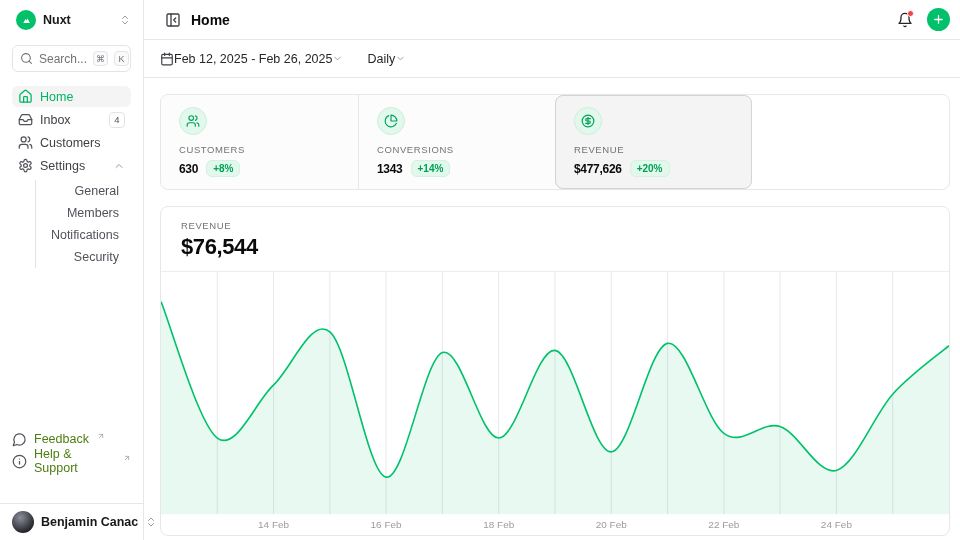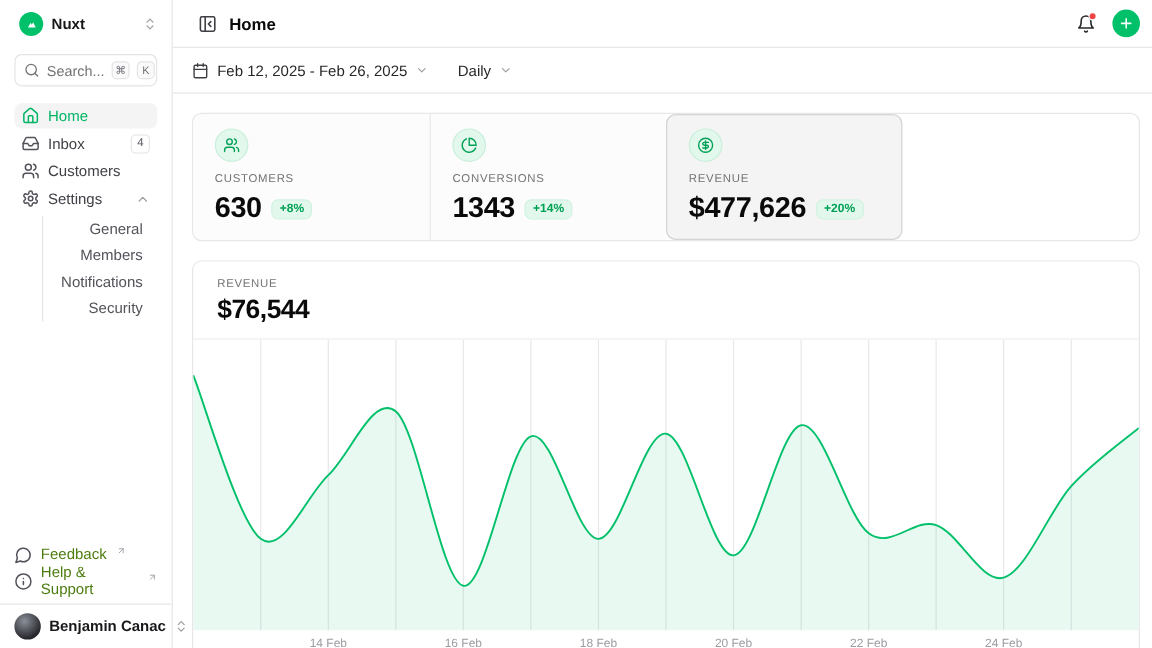--- a/index.html
+++ b/index.html
@@ -23,48 +23,48 @@
   .nav-item.active { background:#f4f4f5; color:#00b564; font-weight:500; }
   .nav-item.active .icon { color:#00b564; }
   .count-badge { margin-left:auto; font-size:9.5px; color:#52525b; border:1px solid #e4e4e7; border-radius:4px; background:#fff; height:16px; min-width:16px; display:flex; align-items:center; justify-content:center; }
   .chev { margin-left:auto; color:#9b9ba1; display:flex; }
   .subnav { margin:2px 12px 0 23px; border-left:1px solid #e4e4e7; padding-left:15px; display:flex; flex-direction:column; }
   .subnav .sub-item { display:flex; align-items:center; height:22px; font-size:12.5px; color:#52525b; cursor:pointer;justify-content:flex-end; }
   .sb-footer { margin-top:auto; padding:6px 12px 8px; }
   .footer-item { display:flex; align-items:flex-start; gap:7px; height:22px; font-size:12.5px; color:#4d7c0f; cursor:pointer; align-items:center; }
   .footer-item .icon { width:15px; height:15px; color:#52525b; display:flex; flex:none; }
   .ext { font-size:9px; color:#a1a1aa; margin-left:1px; margin-bottom:7px; display:flex; }
-  .user-row { border-top:1px solid #e7e7e9; padding:7px 10px 7px 12px; display:flex; align-items:center; gap:7px; cursor:pointer; }
+  .user-row { border-top:1px solid #e7e7e9; padding:7px 10px 7px 12px; display:flex; align-items:center; gap:7px; cursor:pointer;margin-top:23px; }
   .avatar { width:22px; height:22px; border-radius:50%; background:radial-gradient(circle at 38% 30%, #8a8f98, #26262b 72%); flex:none; }
   .user-name { font-size:12.5px; font-weight:700; color:#18181b; white-space:nowrap; }
 
   
   main { flex:1; display:flex; flex-direction:column; min-width:0; }
   .topbar { height:40px; border-bottom:1px solid #e7e7e9; display:flex; align-items:center; gap:10px; padding:0 10px 0 21px; flex:none; }
   .panel-btn { color:#3f3f46; display:flex; cursor:pointer; background:none; border:none; }
   .page-title { font-size:14px; font-weight:700; color:#0a0a0a; }
   .topbar-right { margin-left:auto; display:flex; align-items:center; gap:14px; }
   .bell-wrap { position:relative; display:flex; color:#27272a; cursor:pointer; }
   .dot { position:absolute; top:-2px; right:-1px; width:7px; height:7px; background:#ef4444; border-radius:50%; border:1.5px solid #fff; }
   .add-btn { width:23px; height:23px; border-radius:50%; background:#00c16a; color:#fff; display:flex; align-items:center; justify-content:center; border:none; cursor:pointer; }
   .toolbar { height:38px; border-bottom:1px solid #e7e7e9; display:flex; align-items:center; gap:24px; padding:0 16px; flex:none; }
-  .tool-btn { display:flex; align-items:center; gap:7px; font-size:12.5px; font-weight:500; color:#27272a; cursor:pointer; background:none; border:none; font-family:inherit; }
+  .tool-btn { display:flex; align-items:center; gap:0; font-size:12.5px; font-weight:500; color:#27272a; cursor:pointer; background:none; border:none; font-family:inherit; }
   .tool-btn .cal { color:#3f3f46; display:flex; }
   .tool-btn .chev-d { color:#9b9ba1; display:flex; }
 
   .content { flex:1; padding:16px 10px 0 16px; overflow:hidden; }
   .stats { display:grid; grid-template-columns:1fr 1fr 1fr 1fr; border:1px solid #e7e7e9; border-radius:8px; background:#fff; }
   .stat { padding:12px 18px 12px; background:#fcfcfc; border-left:1px solid #e7e7e9; cursor:pointer; }
   .stat:first-child { border-left:none; border-radius:8px 0 0 8px; }
   .stat:last-child { border-radius:0 8px 8px 0; }
   .stat.selected { background:#f4f4f5; border-radius:8px; outline:1px solid #d4d4d8; outline-offset:-1px; }
   .stat-icon { width:28px; height:28px; border-radius:50%; background:#e3f8ed; border:1px solid #c9efdc; color:#00a155; display:flex; align-items:center; justify-content:center; margin-bottom:9px; }
   .stat-label { font-size:9.5px; letter-spacing:.6px; color:#737373; font-weight:500; margin-bottom:5px; text-transform:uppercase; }
   .stat-row { display:flex; align-items:center; gap:8px; }
-  .stat-value { font-size:24px; font-weight:700; letter-spacing:-.3px; color:#0a0a0a; white-space:nowrap; }
+  .stat-value { font-size:12px; font-weight:700; letter-spacing:-.3px; color:#0a0a0a; white-space:nowrap; }
   .change-badge { font-size:10px; font-weight:600; color:#00a155; background:#e3f8ed; border:1px solid #d2f2e1; border-radius:6px; padding:2px 6px; line-height:1.1; }
 
   .chart-panel { margin-top:16px; border:1px solid #e7e7e9; border-radius:8px; height:330px; display:flex; flex-direction:column; background:#fff; }
   .chart-head { padding:13px 20px 11px; border-bottom:1px solid #ededf0; }
   .chart-label { font-size:9.5px; letter-spacing:.6px; color:#737373; font-weight:500; margin-bottom:3px; }
   .chart-value { font-size:22px; font-weight:700; letter-spacing:-.4px; color:#0a0a0a; }
   .chart-area { flex:1; position:relative; overflow:hidden; }
   .chart-area svg { display:block; width:100%; height:100%; }
   svg.ic { width:100%; height:100%; }
 </style>

